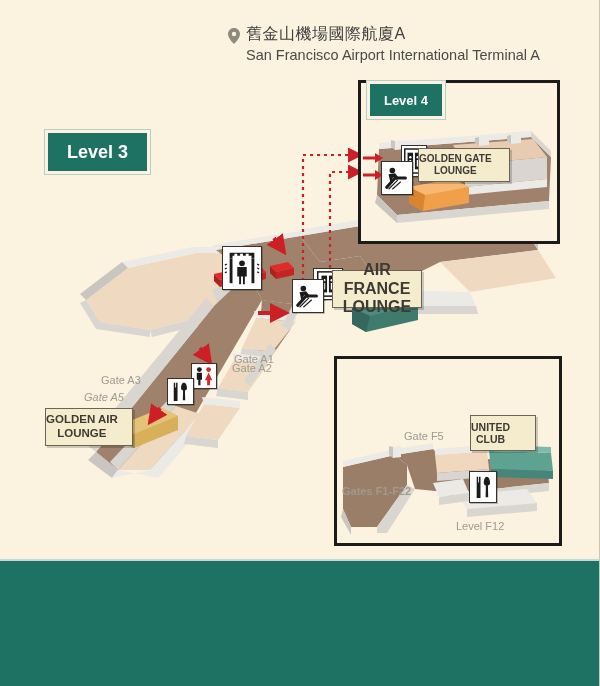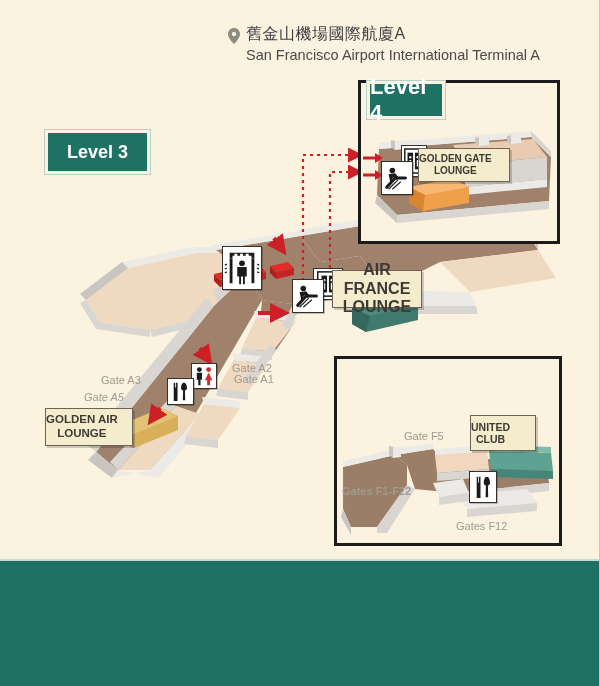--- a/index.html
+++ b/index.html
@@ -62,21 +62,21 @@
     box-shadow: 0 0 0 3px #fcf2e0, 0 0 0 4px #b8cfc7;
   }
   #badge-level3 {
     left: 48px; top: 133px;
     width: 99px; height: 38px;
     font-size: 18px;
   }
   #badge-level4 {
     left: 370px; top: 84px;
     width: 72px; height: 32px;
-    font-size: 22px;
+    font-size: 13px;
   }
   #badge-t3l2 {
     left: 348px; top: 362px;
     width: 168px; height: 32px;
     font-size: 17px;
   }
 
   
   .inset {
     position: absolute;
@@ -113,21 +113,21 @@
   
   .gate-label {
     position: absolute;
     color: #a09a90;
     font-size: 11px;
     white-space: nowrap;
   }
   #gate-a5 { left: 84px;  top: 391px; font-style: italic; }
   #gate-a3 { left: 101px; top: 374px; }
   #gate-a2 { left: 232px; top: 362px; }
-  #gate-a1 { left: 226px; top: 373px; padding-left: 8px; }
+  #gate-a1 { left: 226px; top: 353px; padding-left: 8px; }
   #gate-f5 { left: 404px; top: 430px; }
   #gate-f122 { left: 342px; top: 485px; font-weight: bold; }
   #gate-f12 { left: 456px; top: 520px; }
 
   
   .micon {
     position: absolute;
     background: #ffffff;
     border: 1px solid #35302a;
     box-sizing: border-box;
@@ -422,21 +422,21 @@
 
   <div class="plaque" id="plaque-unitedclub">
     <div>
       <span>UNITED</span><br>
       <span>CLUB</span>
     </div>
   </div>
 
   <div class="gate-label" id="gate-f5">Gate F5</div>
   <div class="gate-label" id="gate-f122">Gates F1-F22</div>
-  <div class="gate-label" id="gate-f12">Gates F12</div>
+  <div class="gate-label" id="gate-f12">Level F12</div>
 
   <div id="footer">
 
     
 
     
 
     
 
     

